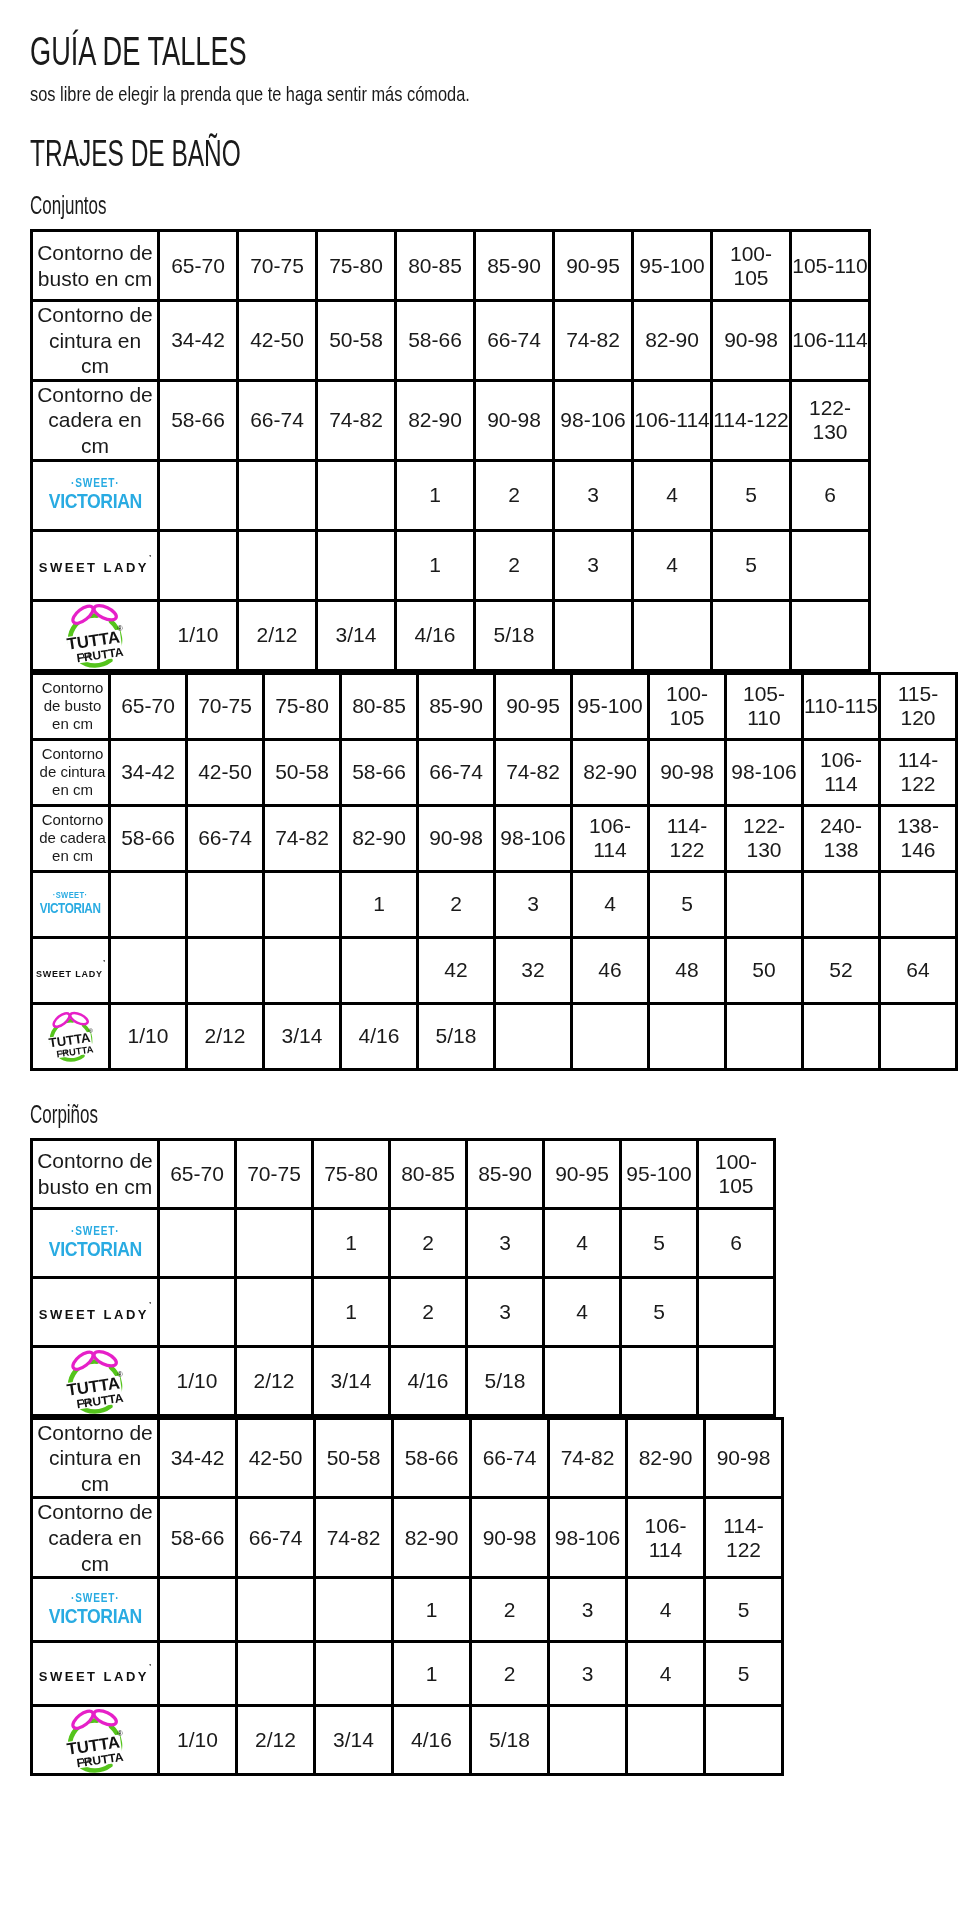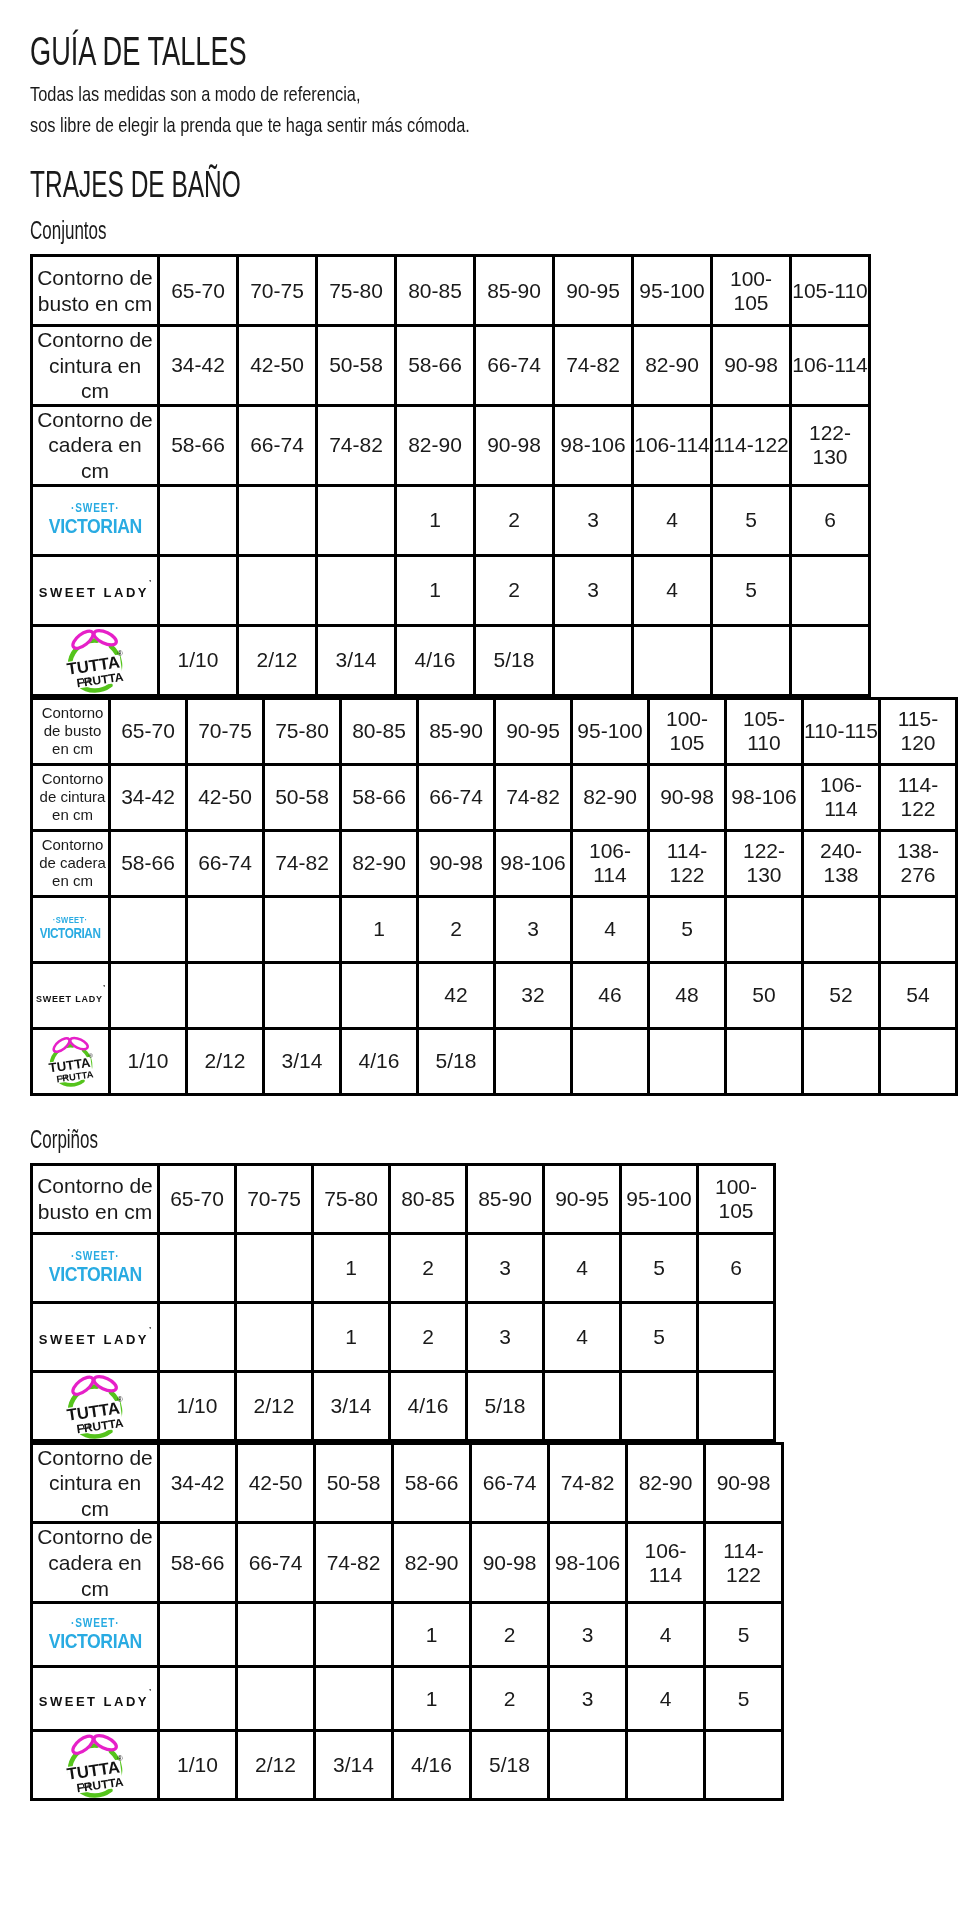--- a/index.html
+++ b/index.html
@@ -4,21 +4,21 @@
 <style>
   html,body{margin:0;padding:0;background:#fff;}
   body{width:960px;height:1920px;font-family:"Liberation Sans",sans-serif;color:#1a1a1a;overflow:hidden;}
   .content{padding:16px 0 0 30px;}
   .cond{display:inline-block;transform:scaleX(0.68);transform-origin:left center;white-space:nowrap;}
   .cond-w{display:inline-block;transform:scaleX(0.78);transform-origin:left center;white-space:nowrap;}
   h1{font-size:40px;font-weight:normal;line-height:46px;margin:12px 0 0;}
   .subtitle{font-size:21px;line-height:31px;margin-top:4px;}
   h2{font-size:36px;font-weight:normal;line-height:42px;margin:24px 0 0;}
   h3{font-size:25px;font-weight:normal;line-height:30px;margin:28px 0 9px;}
-  h3.first{margin-top:9px;}
+  h3.first{margin-top:15px;}
   table.size-table{border-collapse:collapse;table-layout:fixed;background:#fff;}
   table.size-table td{border:3px solid #000;text-align:center;font-size:21px;padding:0;overflow:hidden;}
   td.label-cell{text-align:left;font-size:19px;padding:0 4px 0 8px;line-height:1.22;}
   td.brand-cell{text-align:center;vertical-align:middle;}
   .t-conjuntos td{height:67px}  .t-conjuntos col.c-label{width:127px} .t-conjuntos col.c-val{width:79px}
   .t-enteras td{height:63px}    .t-enteras col.c-label{width:78px}   .t-enteras col.c-val{width:77px}
   .t-corpinos td{height:66px}   .t-corpinos col.c-label{width:127px} .t-corpinos col.c-val{width:77px}
   .t-bombachas td{height:61px}  .t-bombachas col.c-label{width:127px}.t-bombachas col.c-val{width:78px}
   .t-enteras td.label-cell{font-size:15px;padding:0 2px 0 6px;line-height:1.2;}
   
@@ -32,21 +32,20 @@
   .t-enteras .sl-logo{font-size:9px;letter-spacing:.8px}
   .tf-logo svg{width:74px;height:66px;vertical-align:middle;}
   .t-enteras .tf-logo svg{width:58px;height:52px;}
 </style>
 </head>
 <body>
 
 <div class="content">
   <h1><span class="cond">GUÍA DE TALLES</span></h1>
   <div class="subtitle">
-    <div><span class="cond-w">Todas las medidas son a modo de referencia,</span></div>
     <div><span class="cond-w">sos libre de elegir la prenda que te haga sentir más cómoda.</span></div>
   </div>
   <h2><span class="cond">TRAJES DE BAÑO</span></h2>
 
   <h3 class="first"><span class="cond">Conjuntos</span></h3>
   <div>
       <table class="size-table t-conjuntos">
         <colgroup>
           <col class="c-label">
           <col class="c-val">
@@ -195,21 +194,21 @@
             <td class="val-cell">58-66</td>
             <td class="val-cell">66-74</td>
             <td class="val-cell">74-82</td>
             <td class="val-cell">82-90</td>
             <td class="val-cell">90-98</td>
             <td class="val-cell">98-106</td>
             <td class="val-cell">106-114</td>
             <td class="val-cell">114-122</td>
             <td class="val-cell">122-130</td>
             <td class="val-cell">240-138</td>
-            <td class="val-cell">138-276</td>
+            <td class="val-cell">138-146</td>
           </tr>
           <tr>
             <td class="brand-cell"><div class="sv-logo" style="color: rgb(41, 171, 226);"><span class="sv-top">·SWEET·</span><span class="sv-bottom">VICTORIAN</span></div></td>
             <td class="val-cell"></td>
             <td class="val-cell"></td>
             <td class="val-cell"></td>
             <td class="val-cell">1</td>
             <td class="val-cell">2</td>
             <td class="val-cell">3</td>
             <td class="val-cell">4</td>
@@ -223,21 +222,21 @@
             <td class="val-cell"></td>
             <td class="val-cell"></td>
             <td class="val-cell"></td>
             <td class="val-cell"></td>
             <td class="val-cell">42</td>
             <td class="val-cell">32</td>
             <td class="val-cell">46</td>
             <td class="val-cell">48</td>
             <td class="val-cell">50</td>
             <td class="val-cell">52</td>
-            <td class="val-cell">54</td>
+            <td class="val-cell">64</td>
           </tr>
           <tr>
             <td class="brand-cell"><span class="tf-logo"><svg viewBox="0 0 80 70">
                   <circle cx="40" cy="41" r="27" fill="none" stroke="#55c41c" stroke-width="5" stroke-linecap="round" stroke-dasharray="40 8 45 9 50 18" transform="rotate(-50 40 41)"></circle>
                   <rect x="11" y="33" width="58" height="30" fill="#fff" transform="rotate(-8 40 48)"></rect>
                   <ellipse cx="27" cy="13" rx="13" ry="6" fill="#fff" stroke="#e620c8" stroke-width="3.5" transform="rotate(-38 27 13)"></ellipse>
                   <ellipse cx="51" cy="11" rx="13" ry="6" fill="#fff" stroke="#e620c8" stroke-width="3.5" transform="rotate(25 51 11)"></ellipse>
                   <text x="39" y="47" font-size="18" font-weight="bold" text-anchor="middle" fill="#111111" font-family="Liberation Sans, sans-serif" transform="rotate(-8 39 47)">TUTTA</text>
                   <text x="64" y="31" font-size="8" fill="#111111" font-family="Liberation Sans, sans-serif">®</text>
                   <text x="27" y="60" font-size="7" font-weight="bold" fill="#111111" font-family="Liberation Sans, sans-serif" transform="rotate(-8 27 60)">LA</text>

